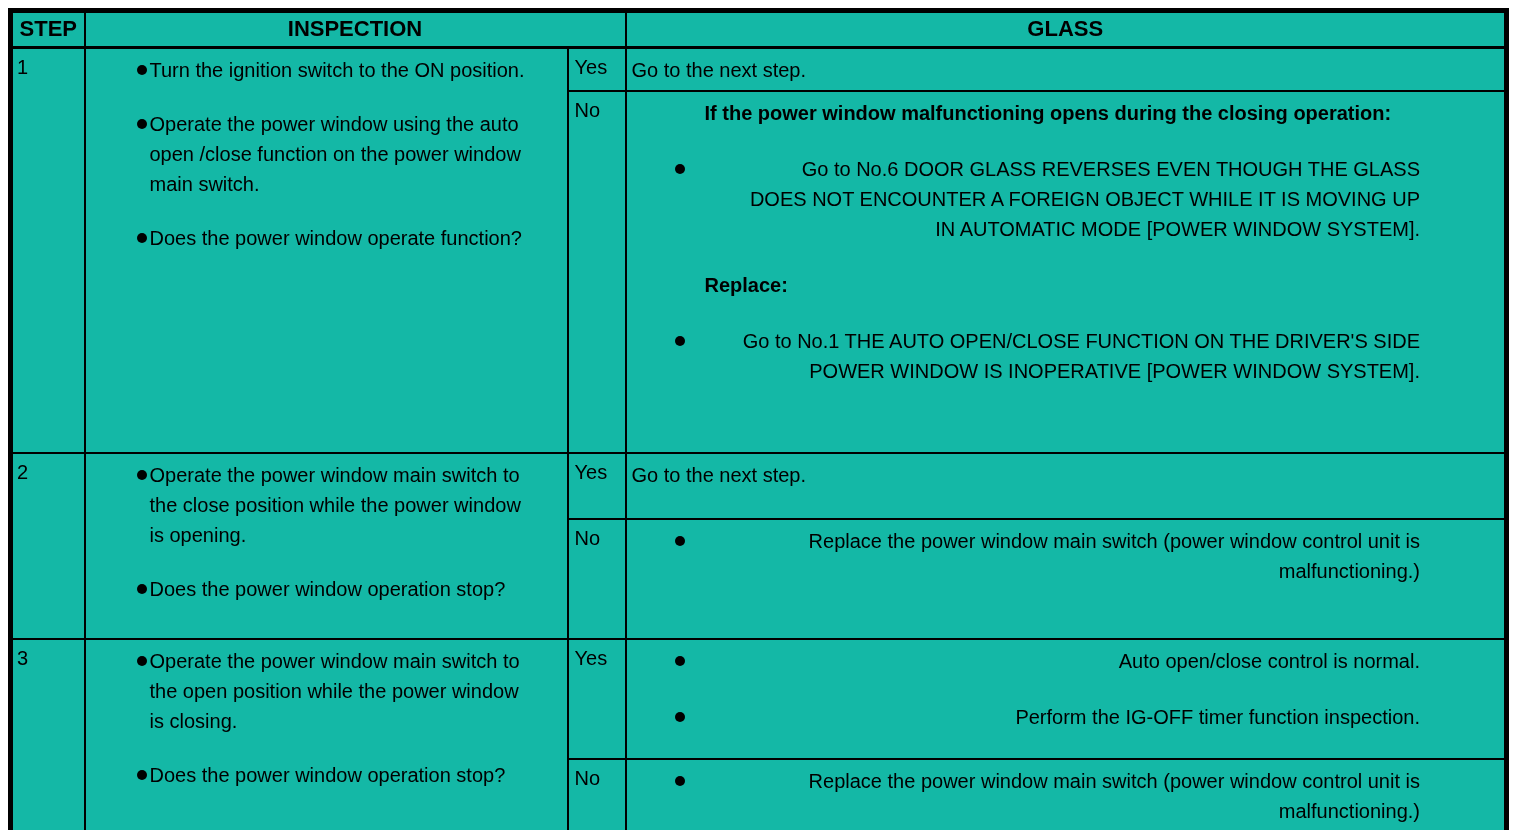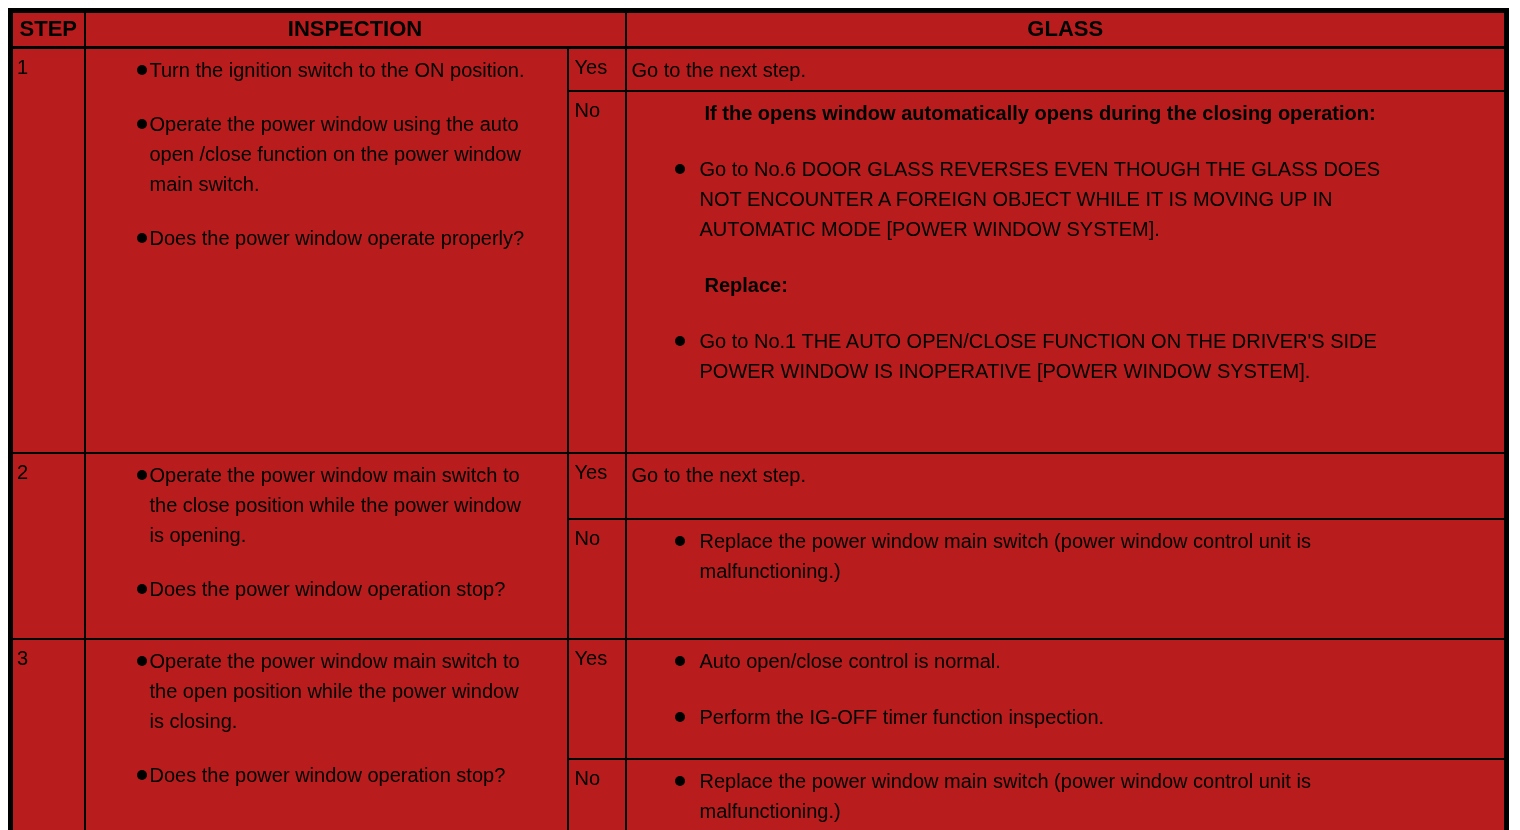--- a/index.html
+++ b/index.html
@@ -5,41 +5,41 @@
 <style>
   * { margin:0; padding:0; box-sizing:border-box; }
   html,body { width:1520px; height:830px; background:#ffffff; }
   body { font-family:"Liberation Sans", sans-serif; color:#000000; position:relative; }
 
   table.tt {
     position:absolute; left:8px; top:8px; width:1496px;
     border-collapse:collapse; table-layout:fixed;
     border:5px solid #000;
   }
-  .tt th, .tt td { border:2px solid #000; vertical-align:top; background:#b91c1c; }
+  .tt th, .tt td { border:2px solid #000; vertical-align:top; background:#14b8a6; }
   .tt thead th {
     border-bottom:3px solid #000;
     font-size:22px; font-weight:bold; text-align:center;
     vertical-align:middle; padding:2px 0 3px 0;
   }
 
   tr.h-head{height:37px;}
   tr.h-r1y{height:43px;}  tr.h-r1n{height:362px;}
   tr.h-r2y{height:66px;}  tr.h-r2n{height:120px;}
   tr.h-r3y{height:103px;} tr.h-r3n{height:77px;}
 
   td.step { font-size:20px; line-height:26px; padding:5px 2px 0 4px; }
   td.insp { padding:6px 38px 0 0; }
   td.yn   { font-size:20px; line-height:28px; padding:4px 2px 0 6px; }
   td.act  { padding:6px 84px 0 0; }
 
   .item { position:relative; font-size:20px; line-height:30px; }
   .insp .item { padding-left:64px; margin-bottom:24px; }
   .insp .dot  { position:absolute; left:51px; top:10px; width:10px; height:10px; border-radius:50%; background:#000; }
-  .act  .item { padding-left:73px; margin-bottom:26px; }
+  .act  .item { padding-left:113px; margin-bottom:26px;text-align:right; }
   .act  .dot  { position:absolute; left:48px; top:10px; width:10px; height:10px; border-radius:50%; background:#000; }
 
   .act .heading { font-weight:bold; padding-left:78px; margin-bottom:26px; font-size:20px; line-height:30px; }
   .act .plain   { padding-left:5px; font-size:20px; line-height:30px; }
 </style>
 </head>
 <body>
 
 <table class="tt">
   <colgroup>
@@ -55,31 +55,31 @@
       <th>GLASS</th>
     </tr>
   </thead>
   <tbody>
 
     <tr class="h-r1y">
       <td class="step" rowspan="2">1</td>
       <td class="insp" rowspan="2">
         <div class="item"><span class="dot"></span><span>Turn the ignition switch to the ON position.</span></div>
         <div class="item"><span class="dot"></span><span>Operate the power window using the auto open /close function on the power window main switch.</span></div>
-        <div class="item"><span class="dot"></span><span>Does the power window operate properly?</span></div>
+        <div class="item"><span class="dot"></span><span>Does the power window operate function?</span></div>
       </td>
       <td class="yn">Yes</td>
       <td class="act">
         <div class="plain">Go to the next step.</div>
       </td>
     </tr>
     <tr class="h-r1n">
       <td class="yn">No</td>
       <td class="act">
-        <div class="heading">If the opens window automatically opens during the closing operation:</div>
+        <div class="heading">If the power window malfunctioning opens during the closing operation:</div>
         <div class="item"><span class="dot"></span><span>Go to No.6 DOOR GLASS REVERSES EVEN THOUGH THE GLASS DOES NOT ENCOUNTER A FOREIGN OBJECT WHILE IT IS MOVING UP IN AUTOMATIC MODE [POWER WINDOW SYSTEM].</span></div>
         <div class="heading">Replace:</div>
         <div class="item"><span class="dot"></span><span>Go to No.1 THE AUTO OPEN/CLOSE FUNCTION ON THE DRIVER'S SIDE POWER WINDOW IS INOPERATIVE [POWER WINDOW SYSTEM].</span></div>
       </td>
     </tr>
 
     <tr class="h-r2y">
       <td class="step" rowspan="2">2</td>
       <td class="insp" rowspan="2">
         <div class="item"><span class="dot"></span><span>Operate the power window main switch to the close position while the power window is opening.</span></div>

